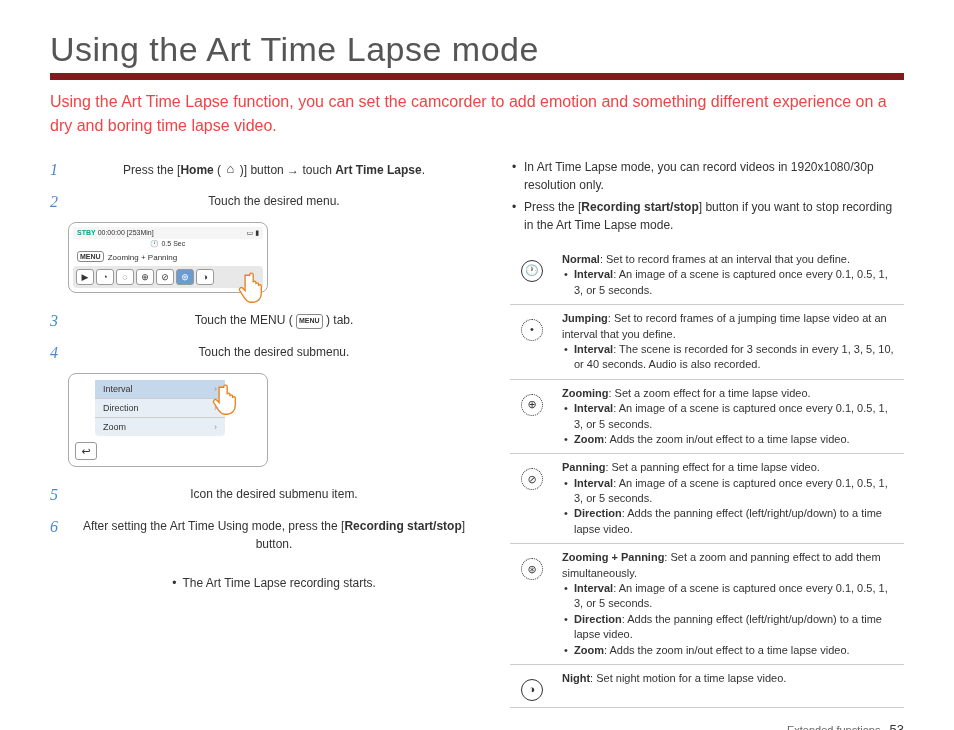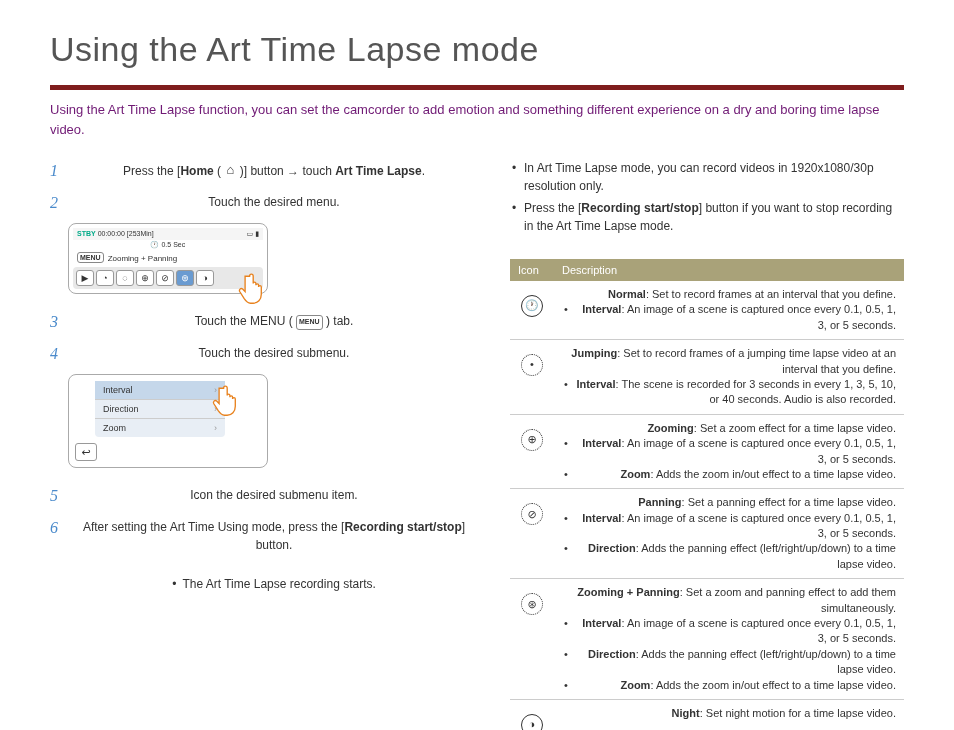--- a/index.html
+++ b/index.html
@@ -9,26 +9,26 @@
     height: 730px;
     background: #fff;
     color: #333;
     padding: 30px 50px 20px;
     font-size: 12px;
   }
   h1 {
     font-weight: 300;
     font-size: 34px;
     color: #555;
-    border-bottom: 5px solid #7f1d1d;
-    padding-bottom: 16px;
+    border-bottom: 7px solid #7f1d1d;
+    padding-bottom: 4px;
     margin-bottom: 10px;
     letter-spacing: 0.5px;
   }
-  .intro { font-size: 13px; color: #701a75; margin-bottom: 20px; line-height: 1.5; }
+  .intro { font-size: 16px; color: #ef4444; margin-bottom: 20px; line-height: 1.5; }
   .columns { display: flex; gap: 30px; }
   .col { flex: 1; }
   .col-left { flex: 0 0 430px; }
   .col-right { flex: 1; }
   .step {
     display: flex;
     align-items: flex-start;
     margin-bottom: 8px;
     line-height: 1.5;
   }
@@ -141,41 +141,40 @@
   }
   .sub-bullet {
     list-style: none;
     padding-left: 34px;
     margin-top: 4px;
   }
   .sub-bullet li::before {
     content: '•';
     margin-right: 6px;
   }
-  .r-bullet { list-style: none; margin-bottom: 24px; }
+  .r-bullet { list-style: none; margin-bottom: 12px; }
   .r-bullet li { padding-left: 14px; position: relative; line-height: 1.5; margin-bottom: 4px; }
   .r-bullet li::before { content: '•'; position: absolute; left: 2px; }
   table {
     width: 100%;
     border-collapse: collapse;
     font-size: 11px;
   }
   th {
     background: #a9a279;
     color: #fff;
     text-align: left;
     padding: 5px 8px;
     font-weight: normal;
   }
   td {
     border-bottom: 1px solid #ccc;
     padding: 6px 8px;
     vertical-align: top;
     line-height: 1.4;
-    text-align: right;
   }
   td.icon-cell {
     width: 44px;
     text-align: center;
     padding-top: 14px;
   }
   .mode-icon {
     display: inline-flex;
     width: 22px; height: 22px;
     border: 1.5px dotted #333;
@@ -297,24 +296,20 @@
   </div>
 
   <div class="col col-right">
     <ul class="r-bullet">
       <li>In Art Time Lapse mode, you can record videos in 1920x1080/30p resolution only.</li>
       <li><span>Press the [</span><span class="bold">Recording start/stop</span><span>] button if you want to stop recording in the Art Time Lapse mode.</span></li>
     </ul>
 
     <table>
       <tbody>
-          <tr>
-        <th>Icon</th>
-        <th>Description</th>
-      </tr>
       <tr>
         <td class="icon-cell"><span class="mode-icon solid">🕐</span></td>
         <td>
           <span class="bold">Normal</span><span>: Set to record frames at an interval that you define.</span>
           <ul class="desc-list">
                 <li><span class="bold">Interval</span><span>: An image of a scene is captured once every 0.1, 0.5, 1, 3, or 5 seconds.</span></li>
               </ul>
         </td>
       </tr>
       <tr>

